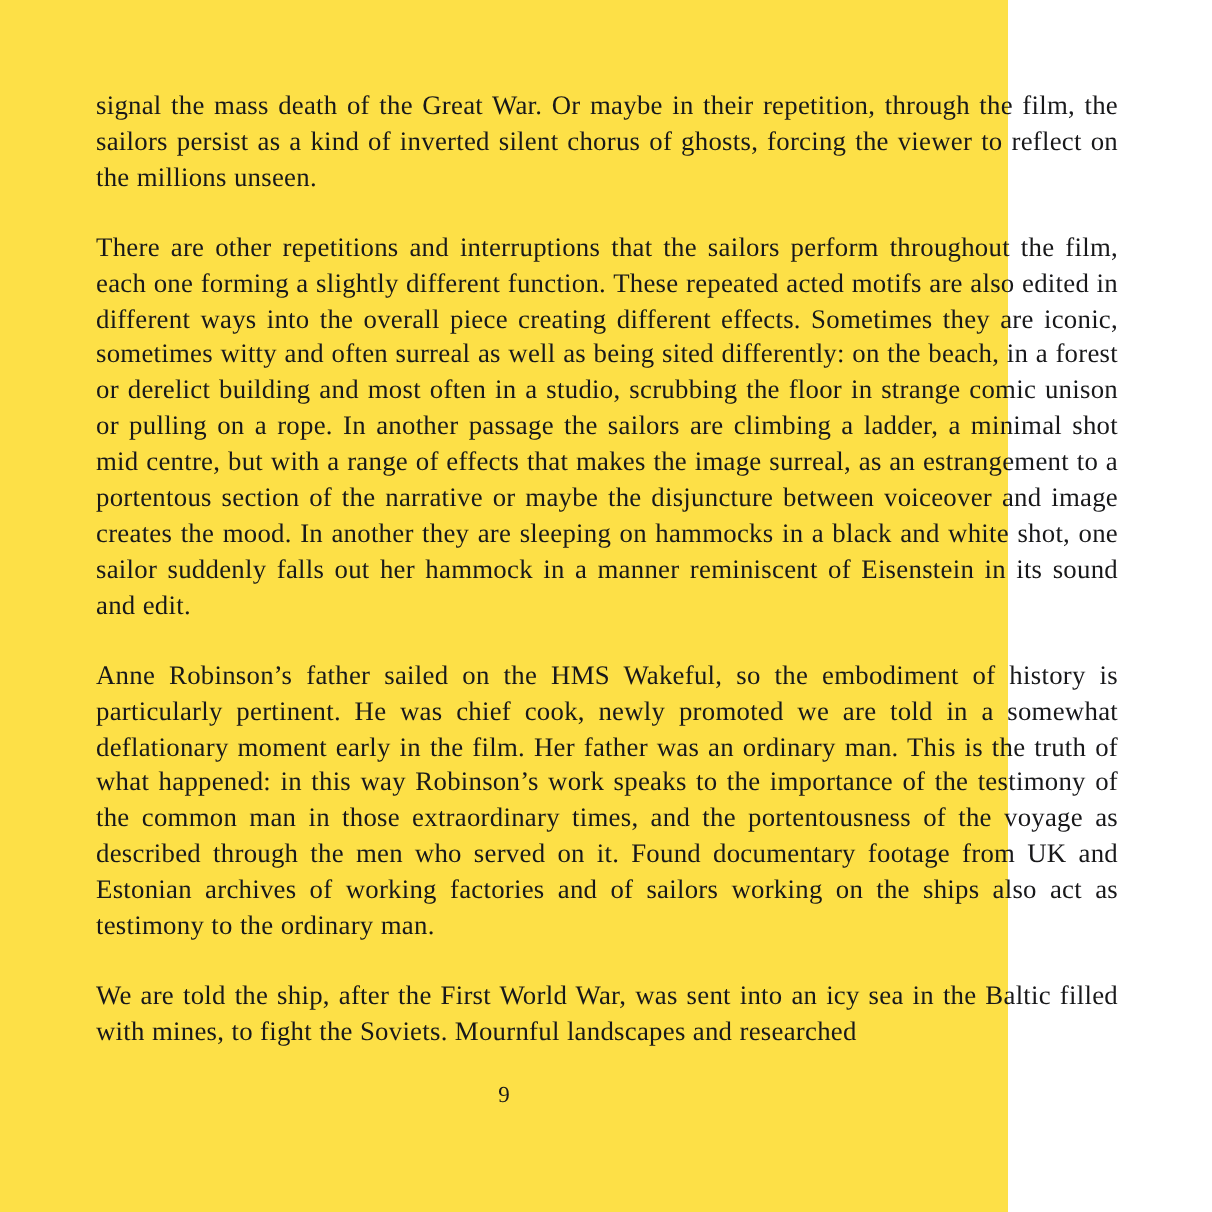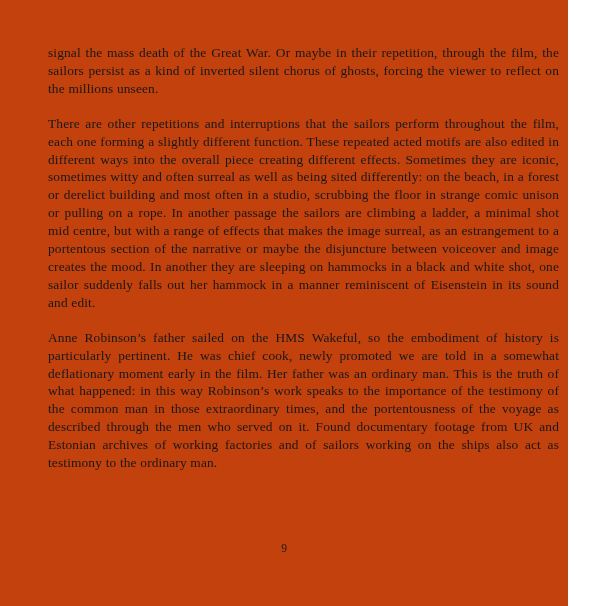--- a/index.html
+++ b/index.html
@@ -8,23 +8,23 @@
   }
   body {
     width: 606px;
     height: 606px;
     background: #ffffff;
     font-family: "Liberation Serif", "DejaVu Serif", serif;
     overflow: hidden;
   }
   .page {
     position: relative;
-    width: 568px;
+    width: 504px;
     height: 606px;
-    background: #c2410c;
+    background: #fde047;
     box-sizing: border-box;
   }
   .text-column {
     position: absolute;
     left: 48px;
     top: 44px;
     width: 511px;
   }
   .para {
     margin: 0 0 17px 0;
@@ -54,17 +54,18 @@
 </style>
 </head>
 <body>
 
 <div class="page">
 
   <div class="text-column">
     <p class="para">signal the mass death of the Great War.  Or maybe in their repetition, through the film, the sailors persist as a kind of inverted silent chorus of ghosts, forcing the viewer to reflect on the millions unseen.</p>
     <p class="para">There are other repetitions and interruptions that the sailors perform throughout the film, each one forming a slightly different function. These repeated acted motifs are also edited in different ways into the overall piece creating different effects.  Sometimes they are iconic, sometimes witty and often surreal as well as being sited differently: on the beach, in a forest or derelict building and most often in a studio, scrubbing the floor in strange comic unison or pulling on a rope. In another passage the sailors are climbing a ladder, a minimal shot mid centre, but with a range of effects that makes the image surreal, as an estrangement to a portentous section of the narrative or maybe the disjuncture between voiceover and image creates the mood. In another they are sleeping on hammocks in a black and white shot, one sailor suddenly falls out her hammock in a manner reminiscent of Eisenstein in its sound and edit.</p>
     <p class="para">Anne Robinson’s father sailed on the HMS Wakeful, so the embodiment of history is particularly pertinent. He was chief cook, newly promoted we are told in a somewhat  deflationary moment early in the film.  Her father was an ordinary man.  This is the truth of what happened: in this way Robinson’s work speaks to the importance of the testimony of the common man in those extraordinary times, and the portentousness of the voyage as described through the men who served on it.  Found documentary footage from UK and Estonian archives of working factories and of sailors working on the ships also act as testimony to the ordinary man.</p>
+    <p class="para">We are told the ship, after the First World War, was sent into an icy sea in the Baltic filled with mines, to fight the Soviets. Mournful landscapes and researched</p>
   </div>
 
   <div class="page-number">9</div>
 
 </div>
 
 </body></html>

